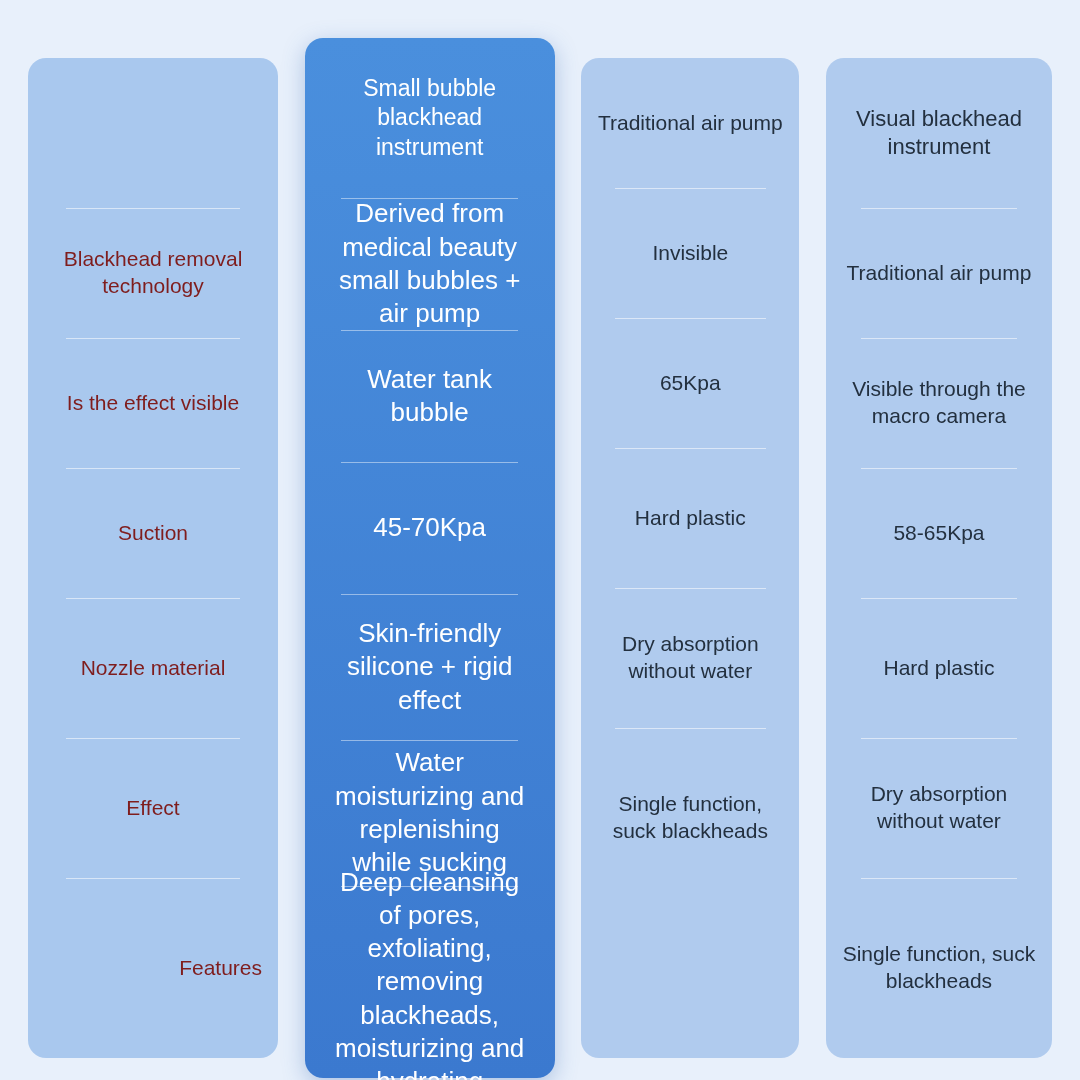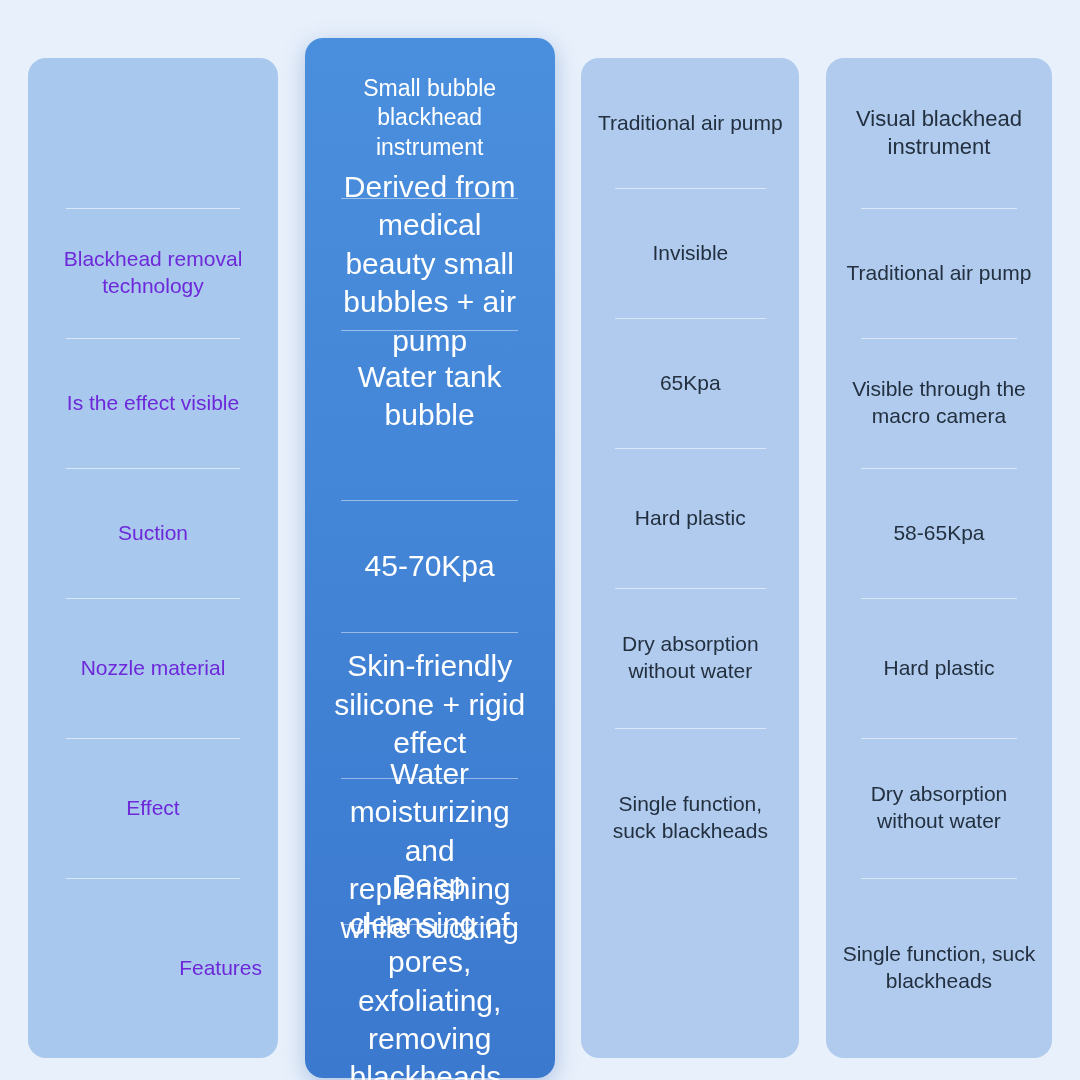--- a/index.html
+++ b/index.html
@@ -91,35 +91,35 @@
   .r1 { height: 130px; }
   .r2 { height: 130px; }
   .r3 { height: 130px; }
   .r4 { height: 140px; }
   .r5 { height: 140px; }
   .r6 { height: 180px; justify-content: flex-end; }
 
   .col-highlight .r0 { height: 160px; }
   .col-highlight .r1 { height: 132px; }
   .col-highlight .r2 { height: 132px; }
-  .col-highlight .r3 { height: 132px; margin-top: 38px; }
+  .col-highlight .r3 { height: 132px; }
   .col-highlight .r4 { height: 146px; }
   .col-highlight .r5 { height: 146px; }
   .col-highlight .r6 { height: 192px; }
 
   .label-text {
     font-size: 21px;
-    color: #6d28d9;
+    color: #7f1d1d;
   }
   .plain-text {
     font-size: 21px;
     color: #23303f;
   }
   .hl-text {
-    font-size: 30px;
+    font-size: 26px;
     color: #ffffff;
   }
   .hl-head {
     font-size: 23px;
   }
   .plain-head {
     font-size: 22px;
     color: #23303f;
   }
   .empty {

